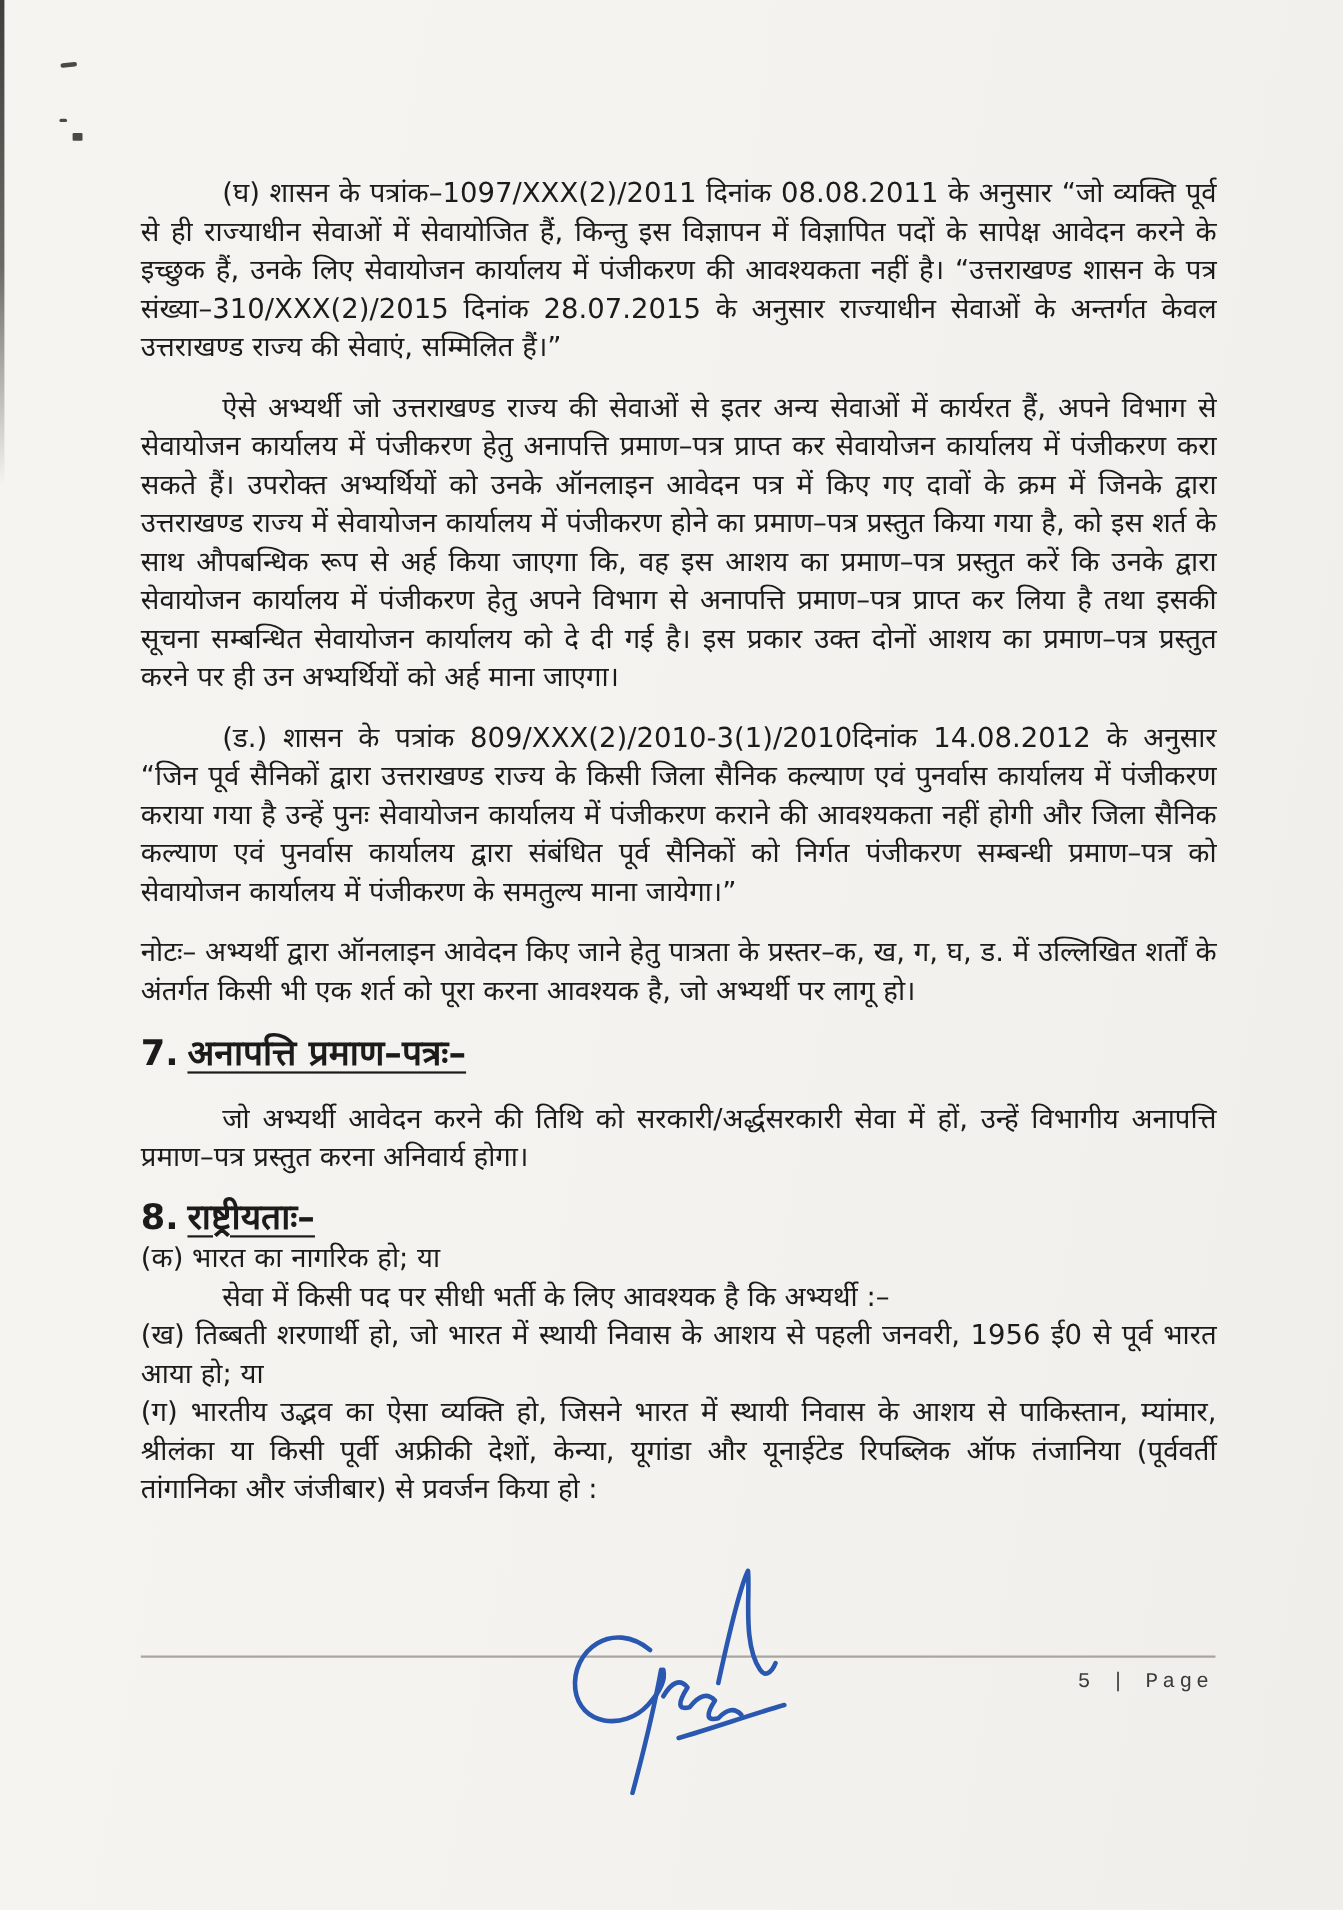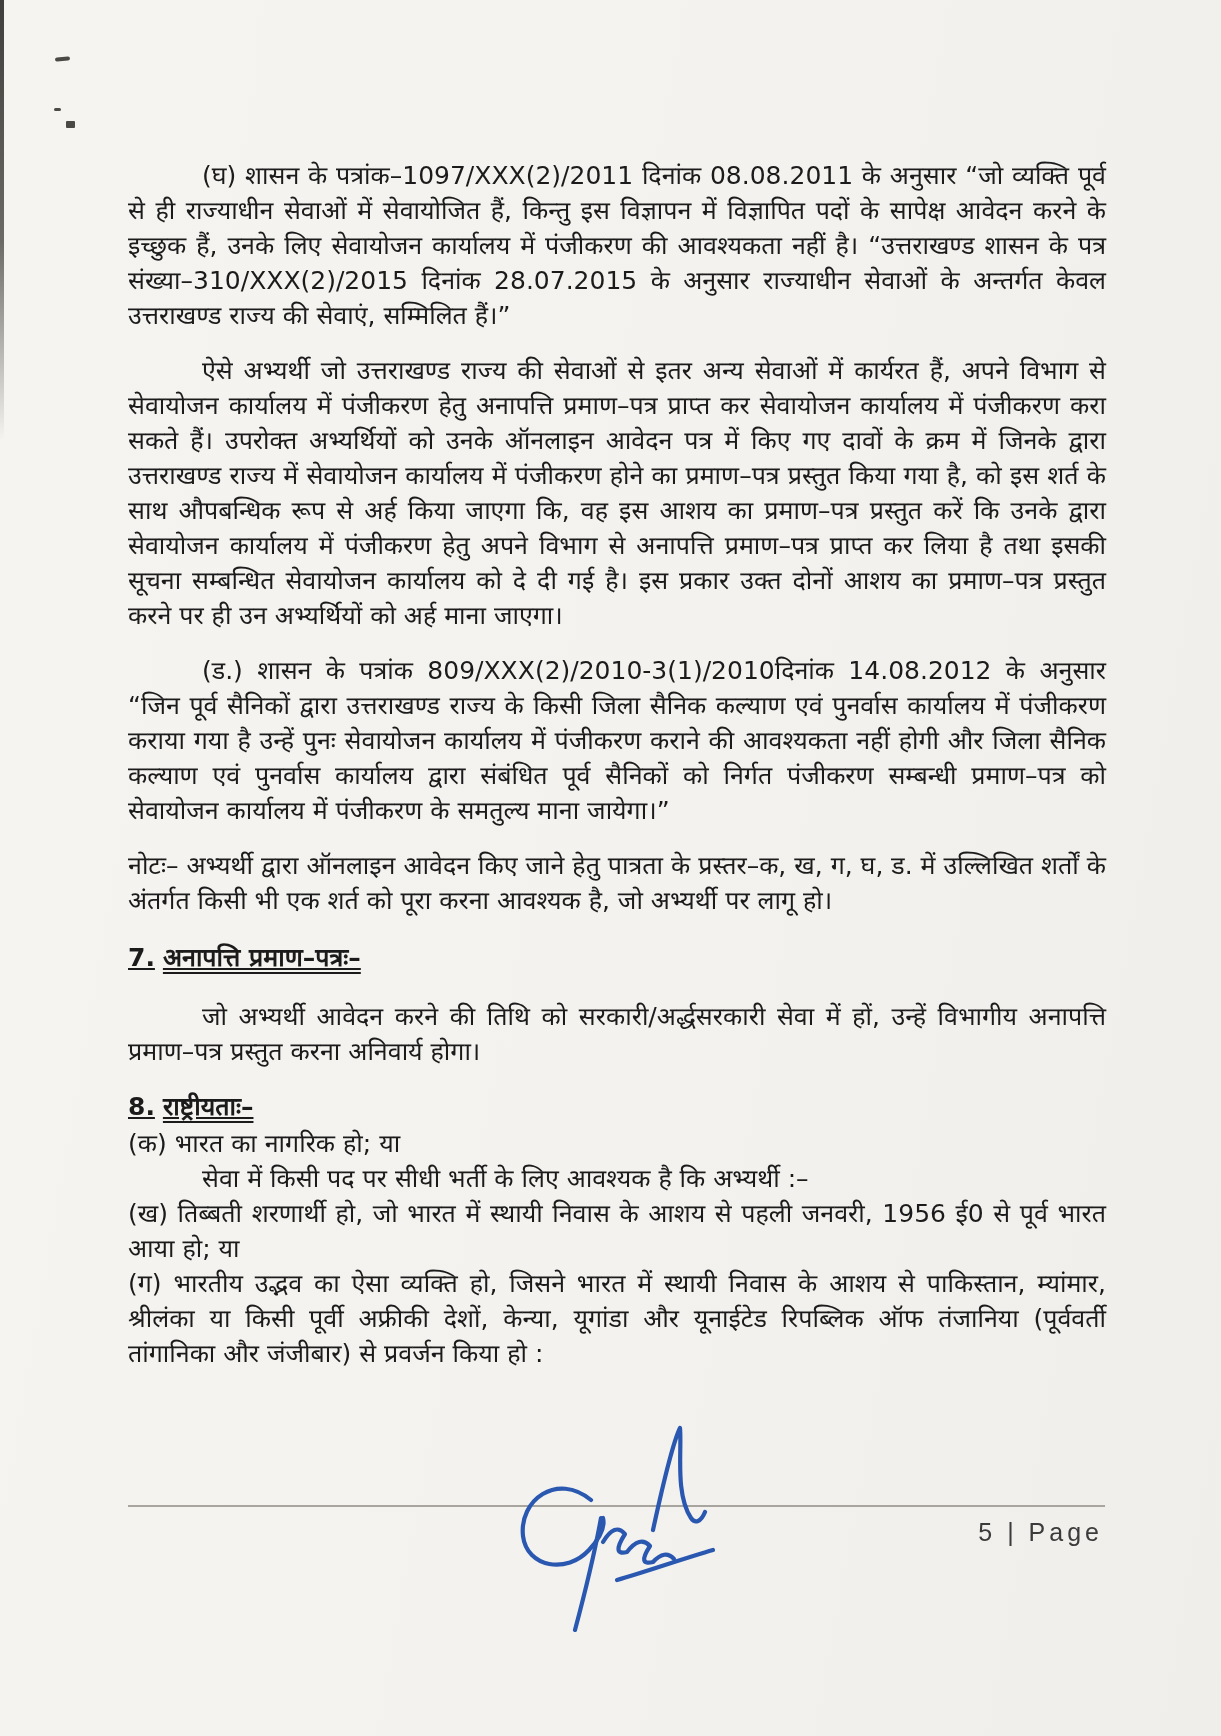--- a/index.html
+++ b/index.html
@@ -27,41 +27,41 @@
   .content {
     position: absolute; left: 128px; top: 158px; width: 978px;
     color: #1b1b1b;
     font-size: 25px; line-height: 35px;
     text-align: justify;
   }
   .para { margin: 0 0 20px 0; }
   .indent { text-indent: 74px; }
   .note { font-weight: 400; margin-bottom: 22px; }
   .heading {
-    font-size: 25px; line-height: 35px; font-weight: 700;
-    margin: 0 0 16px 0; text-align: left; text-decoration: underline;
+    font-size: 32px; line-height: 35px; font-weight: 700;
+    margin: 0 0 16px 0; text-align: left;
   }
   .heading .u {
     text-decoration: underline;
     text-underline-offset: 6px;
     text-decoration-thickness: 2px;
     margin-left: 8px;
   }
   .mb20 { margin-bottom: 20px; margin-top: 24px; }
   .mb6  { margin-bottom: 2px; }
   .tight { margin: 0; }
 
   .footer-rule {
     position: absolute; left: 128px; top: 1505px; width: 977px;
     border-top: 2px solid #a8a49e;
   }
   .page-number {
     position: absolute; right: 118px; top: 1518px;
-    font-family: Liberation Sans, sans-serif;
-    font-size: 25px; letter-spacing: 4px; color: #3b3b3b;
+    font-family: Liberation Mono, monospace;
+    font-size: 19px; letter-spacing: 4px; color: #3b3b3b;
   }
   .signature {
     position: absolute; left: 505px; top: 1422px;
     width: 235px; height: 210px; z-index: 3;
   }
   .signature path {
     fill: none; stroke: #2a58b0; stroke-width: 4.2;
     stroke-linecap: round; stroke-linejoin: round;
   }
 </style>

